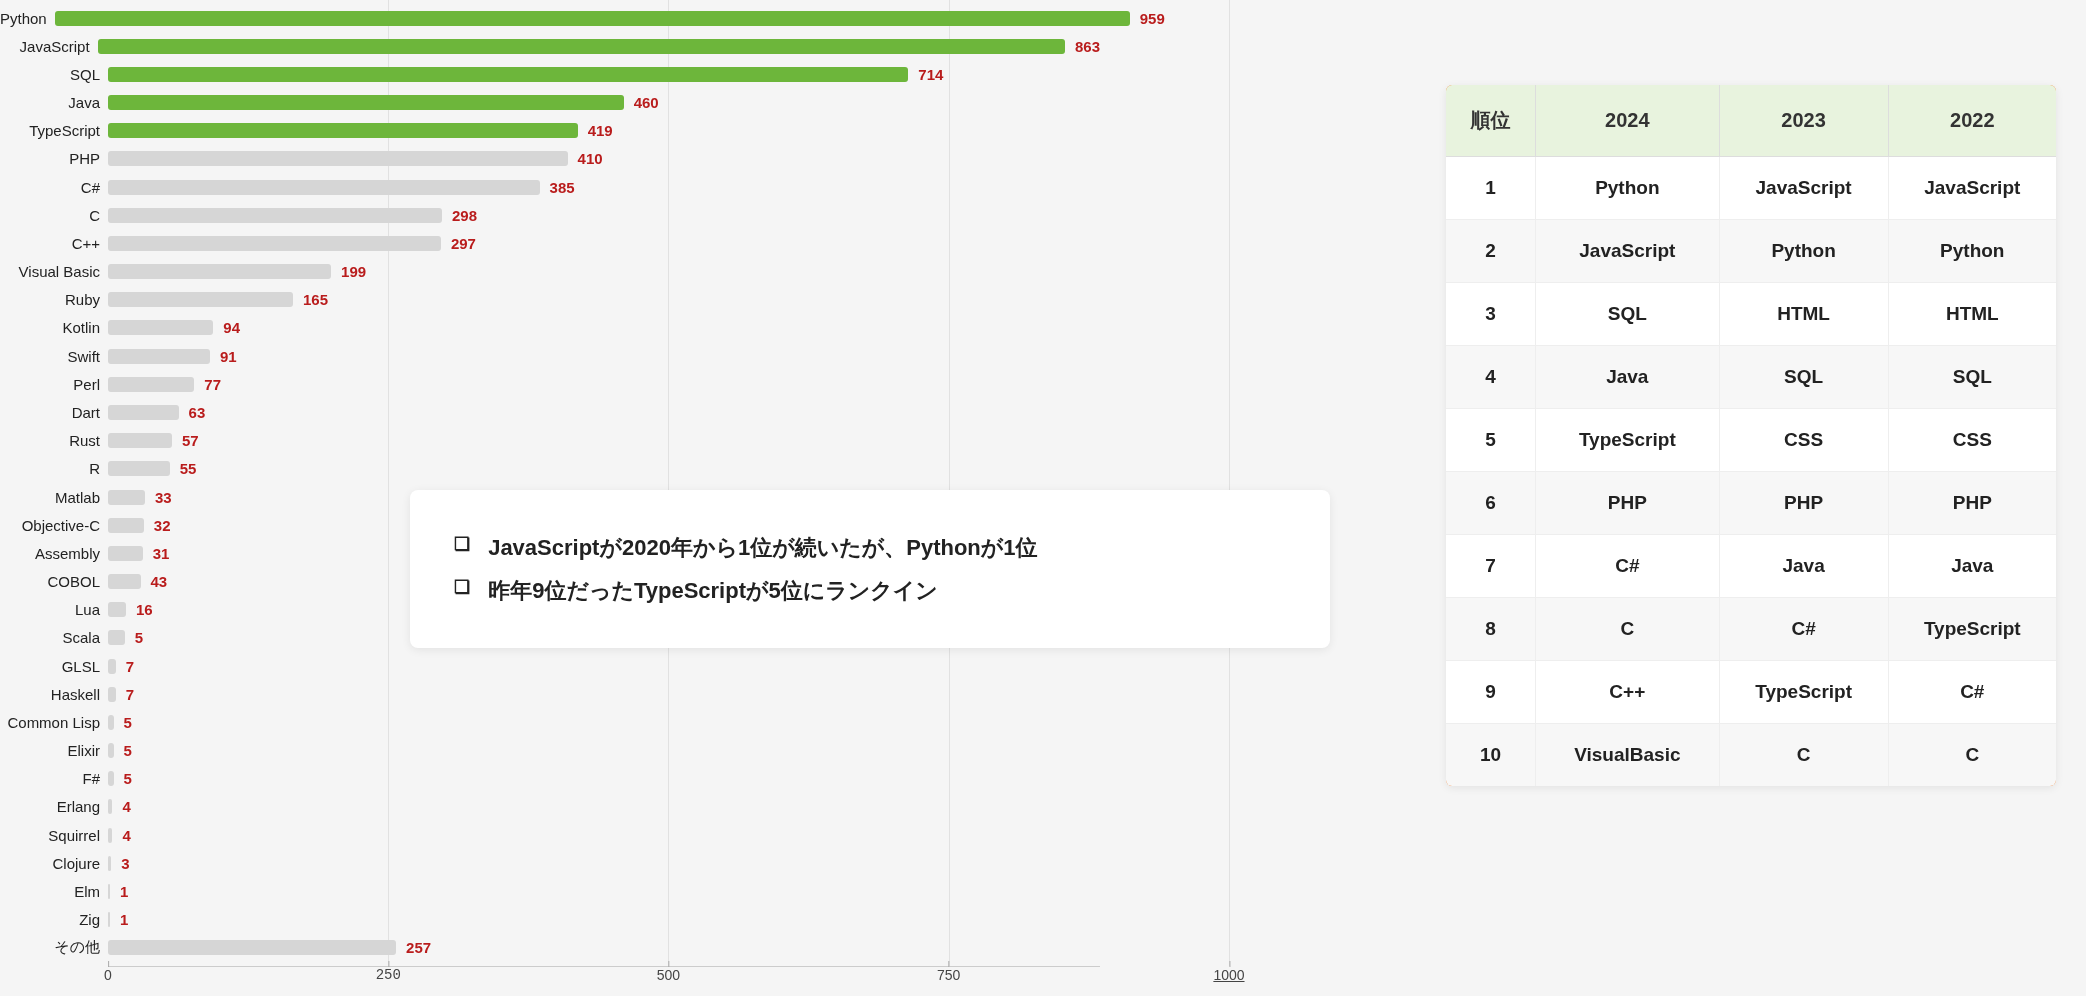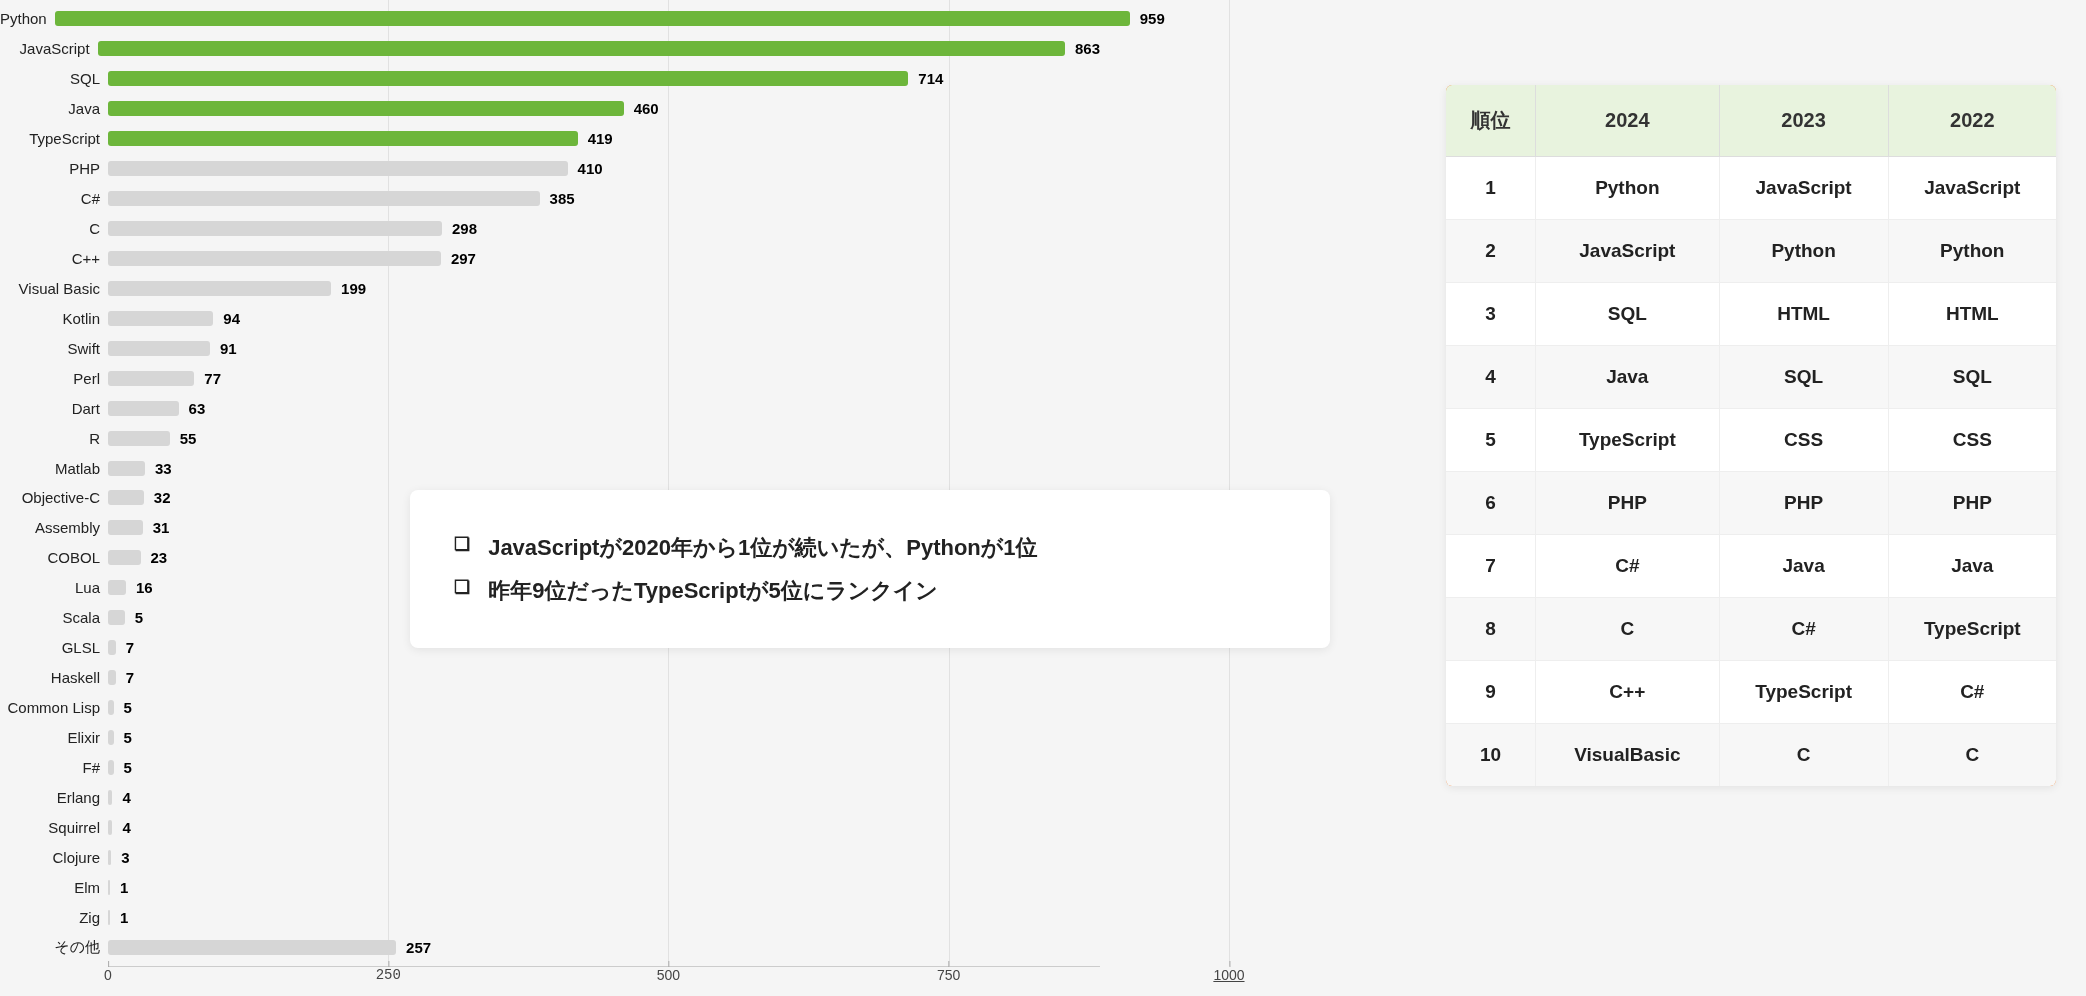--- a/index.html
+++ b/index.html
@@ -41,21 +41,21 @@
   }
   .bar {
     height: 15px;
     border-radius: 3px;
   }
   .bar.green { background: #6db63b; }
   .bar.gray { background: #d6d6d6; }
   .bar-value {
     font-size: 15px;
     font-weight: 700;
-    color: #000000;
+    color: #b91c1c;
     margin-left: 10px;
     white-space: nowrap;
   }
   .x-axis {
     position: absolute;
     left: 108px;
     right: 0;
     bottom: 0;
     height: 30px;
     border-top: 1px solid #ccc;
@@ -232,20 +232,27 @@
         </div>
       </div>
       <div class="bar-row">
         <div class="bar-label">Visual Basic</div>
         <div class="bar-track">
           <div class="bar gray" style="width: 223.071px;"></div>
           <div class="bar-value">199</div>
         </div>
       </div>
       <div class="bar-row">
+        <div class="bar-label">Ruby</div>
+        <div class="bar-track">
+          <div class="bar gray" style="width: 184.958px;"></div>
+          <div class="bar-value">165</div>
+        </div>
+      </div>
+      <div class="bar-row">
         <div class="bar-label">Kotlin</div>
         <div class="bar-track">
           <div class="bar gray" style="width: 105.37px;"></div>
           <div class="bar-value">94</div>
         </div>
       </div>
       <div class="bar-row">
         <div class="bar-label">Swift</div>
         <div class="bar-track">
           <div class="bar gray" style="width: 102.007px;"></div>
@@ -260,20 +267,27 @@
         </div>
       </div>
       <div class="bar-row">
         <div class="bar-label">Dart</div>
         <div class="bar-track">
           <div class="bar gray" style="width: 70.6205px;"></div>
           <div class="bar-value">63</div>
         </div>
       </div>
       <div class="bar-row">
+        <div class="bar-label">Rust</div>
+        <div class="bar-track">
+          <div class="bar gray" style="width: 63.8947px;"></div>
+          <div class="bar-value">57</div>
+        </div>
+      </div>
+      <div class="bar-row">
         <div class="bar-label">R</div>
         <div class="bar-track">
           <div class="bar gray" style="width: 61.6528px;"></div>
           <div class="bar-value">55</div>
         </div>
       </div>
       <div class="bar-row">
         <div class="bar-label">Matlab</div>
         <div class="bar-track">
           <div class="bar gray" style="width: 36.9917px;"></div>
@@ -291,21 +305,21 @@
         <div class="bar-label">Assembly</div>
         <div class="bar-track">
           <div class="bar gray" style="width: 34.7498px;"></div>
           <div class="bar-value">31</div>
         </div>
       </div>
       <div class="bar-row">
         <div class="bar-label">COBOL</div>
         <div class="bar-track">
           <div class="bar gray" style="width: 32.5078px;"></div>
-          <div class="bar-value">23</div>
+          <div class="bar-value">43</div>
         </div>
       </div>
       <div class="bar-row">
         <div class="bar-label">Lua</div>
         <div class="bar-track">
           <div class="bar gray" style="width: 17.9354px;"></div>
           <div class="bar-value">16</div>
         </div>
       </div>
       <div class="bar-row">

